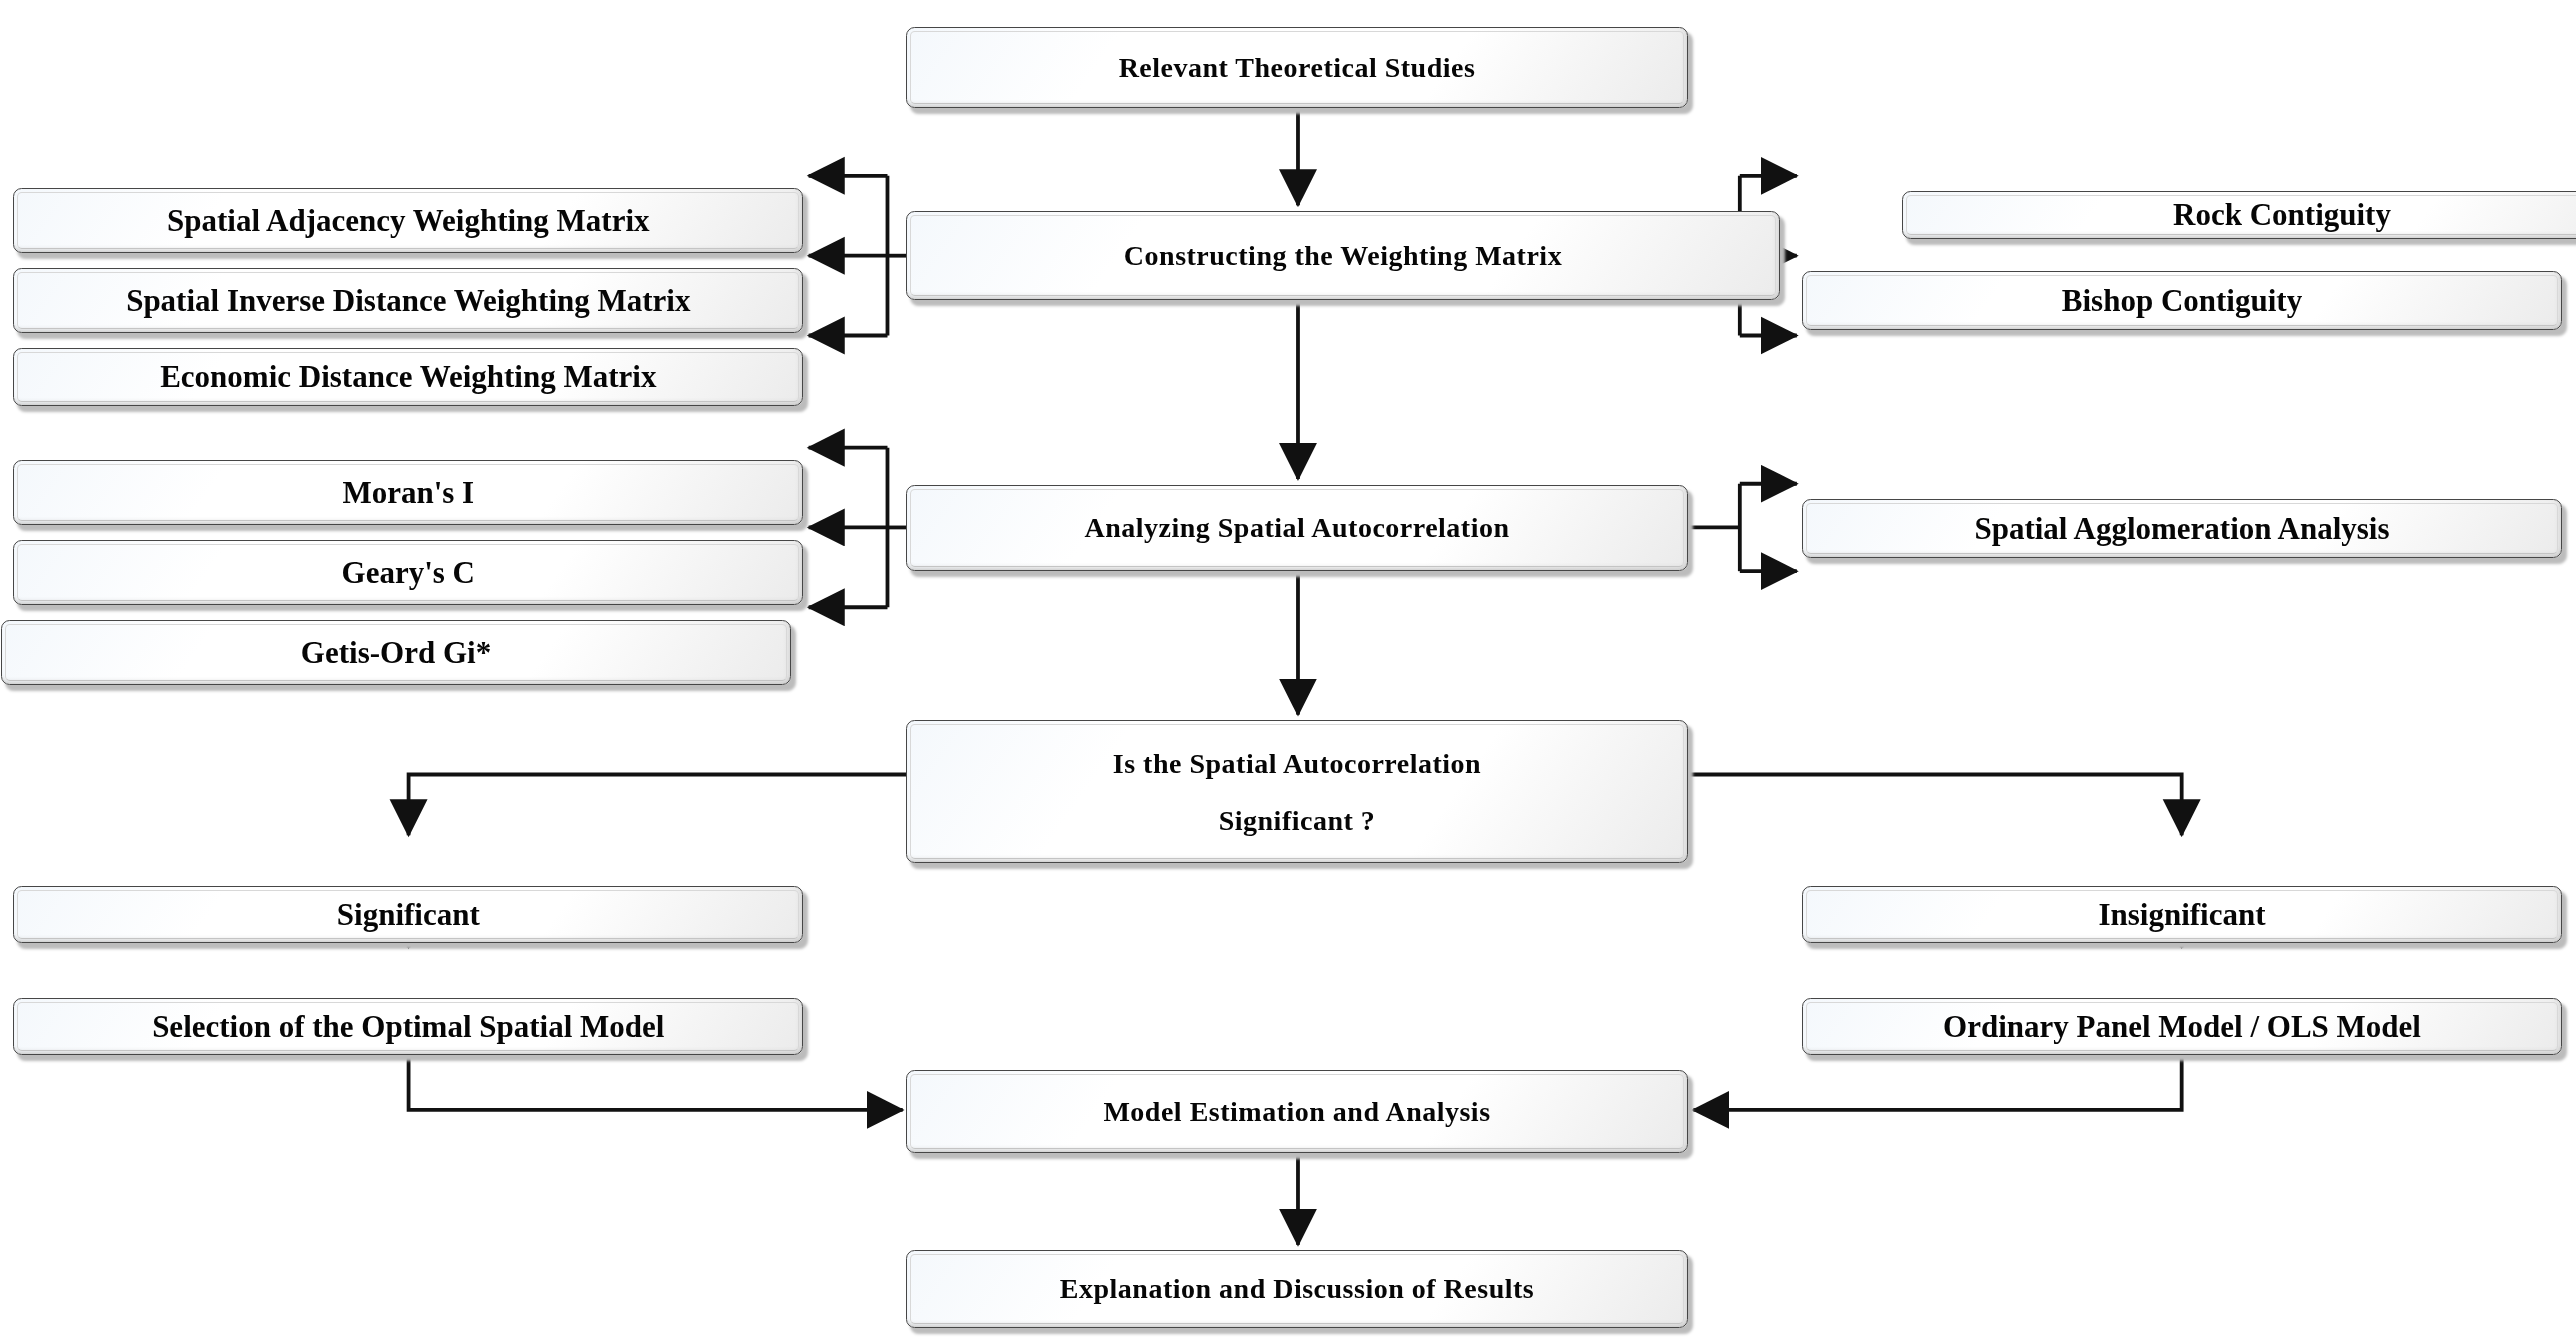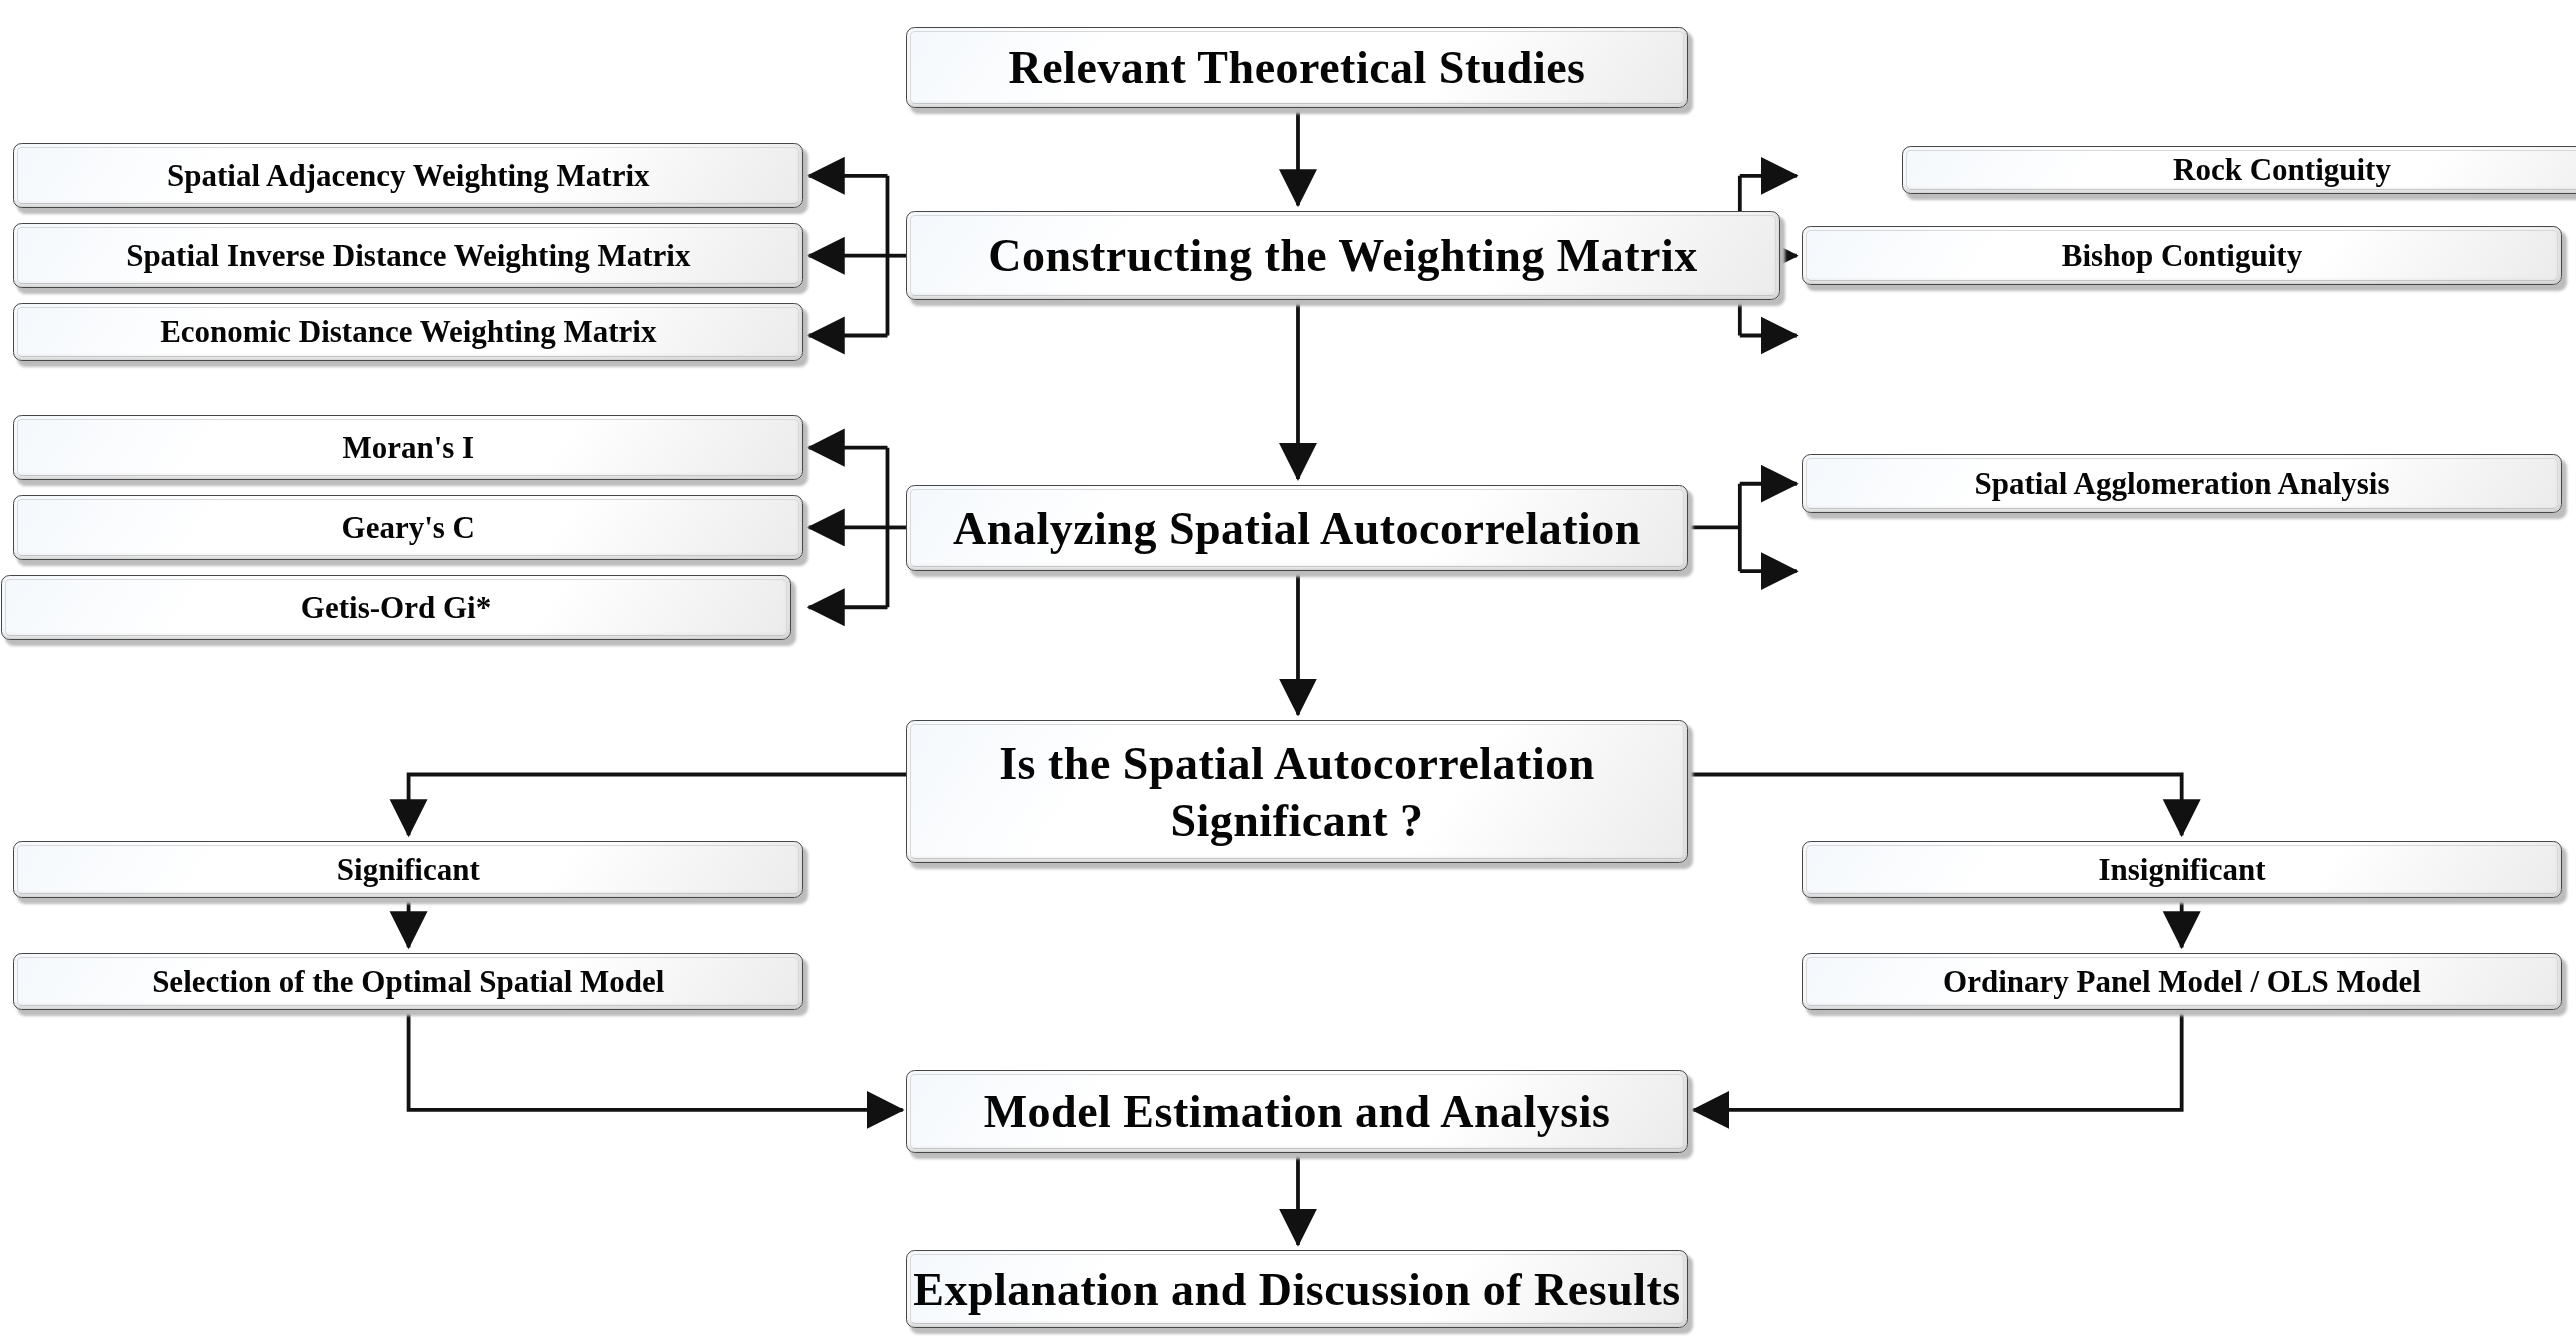--- a/index.html
+++ b/index.html
@@ -47,22 +47,22 @@
   }
   .box::after {
     content: "";
     position: absolute;
     inset: 2.9px;
     border: 1px solid #d8d8d8;
     border-bottom-color: #c4c4c4;
     border-radius: 4.8px;
     pointer-events: none;
   }
-  .lg { font-size: 46px; letter-spacing: 0.5px; text-align: right; }
-  .sm { font-size: 31px; }
+  .lg { font-size: 28px; letter-spacing: 0.5px; text-align: right; }
+  .sm { font-size: 31px; margin-top: 45px; }
   .decision-line { display: block; line-height: 57px; }
 </style>
 </head>
 <body>
 
 <div class="canvas">
 
   <svg class="connectors" viewBox="0 0 2711 1409">
     <defs>
       <marker id="ah" markerWidth="12" markerHeight="12" refX="9.5" refY="5" orient="auto">

